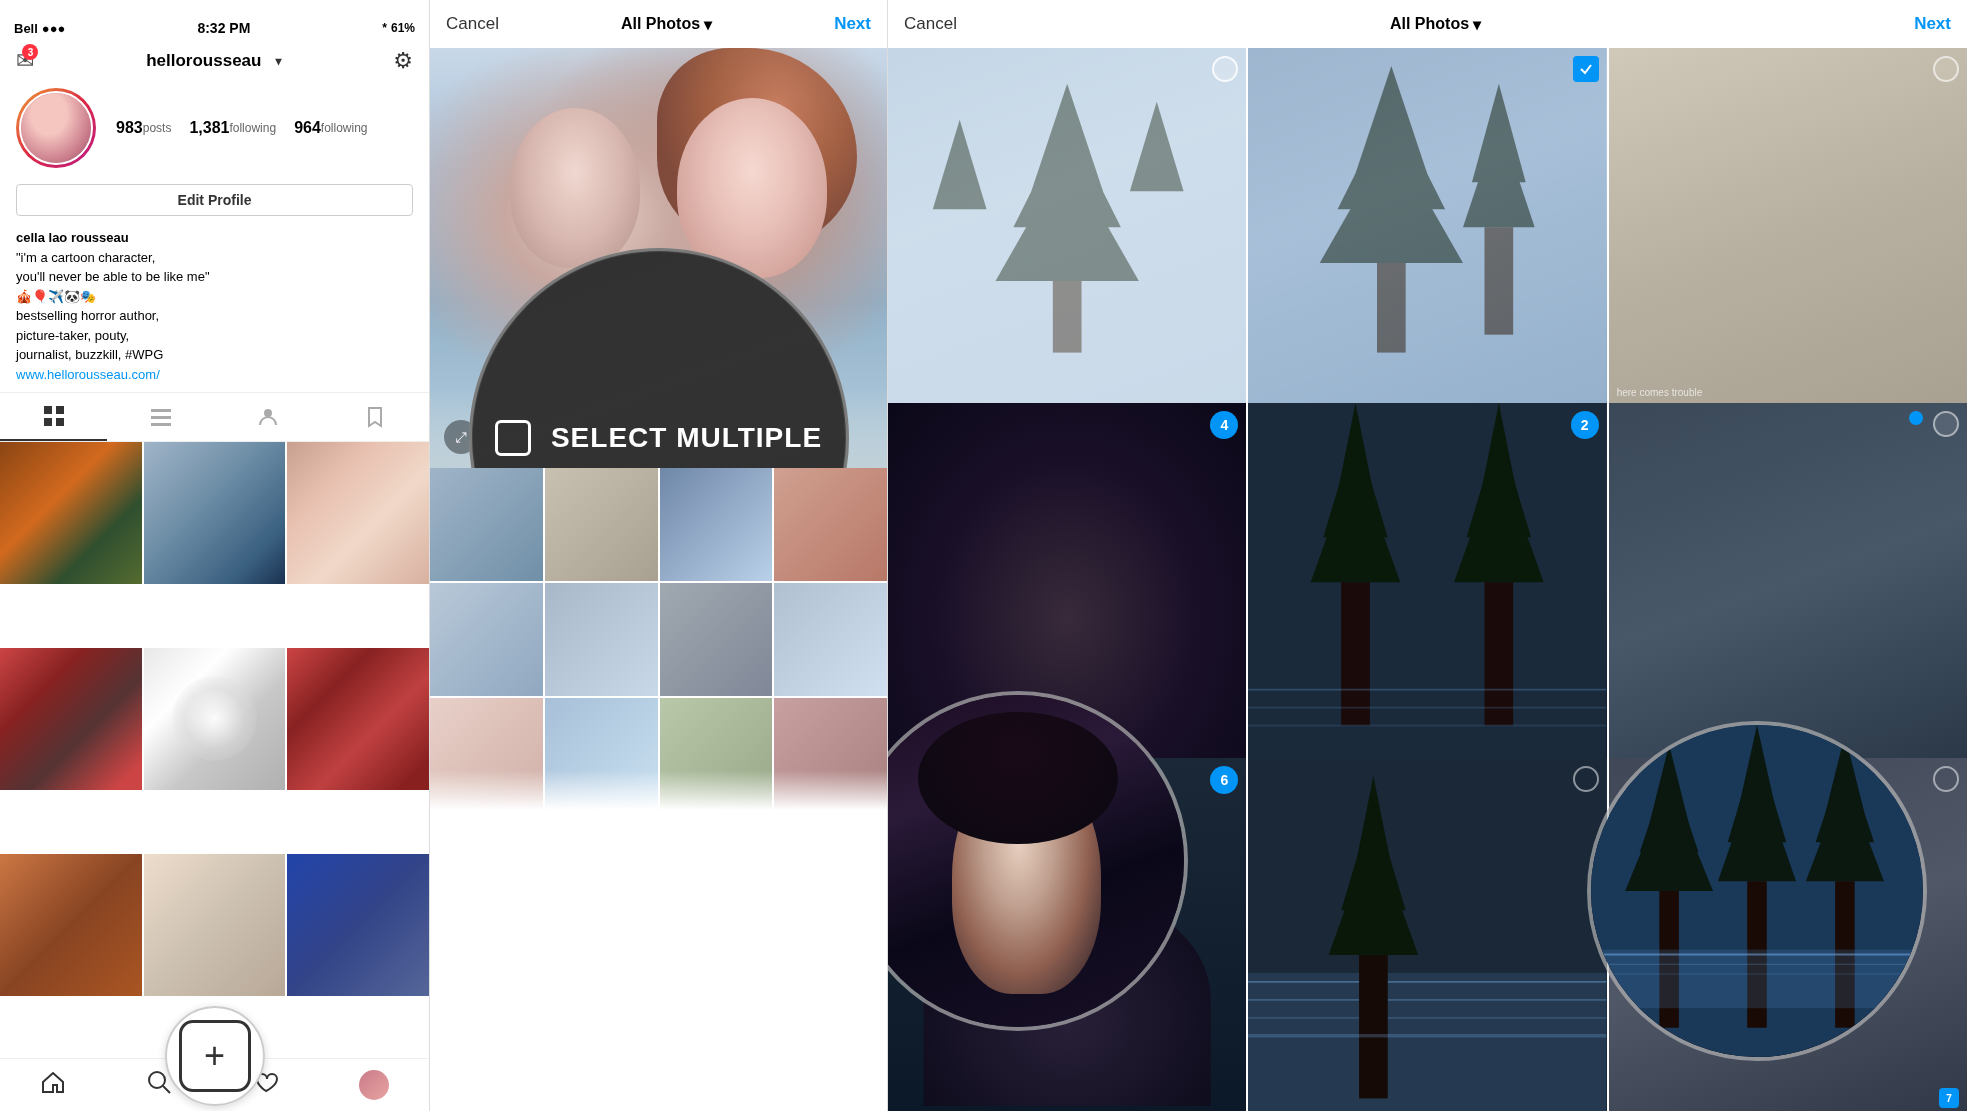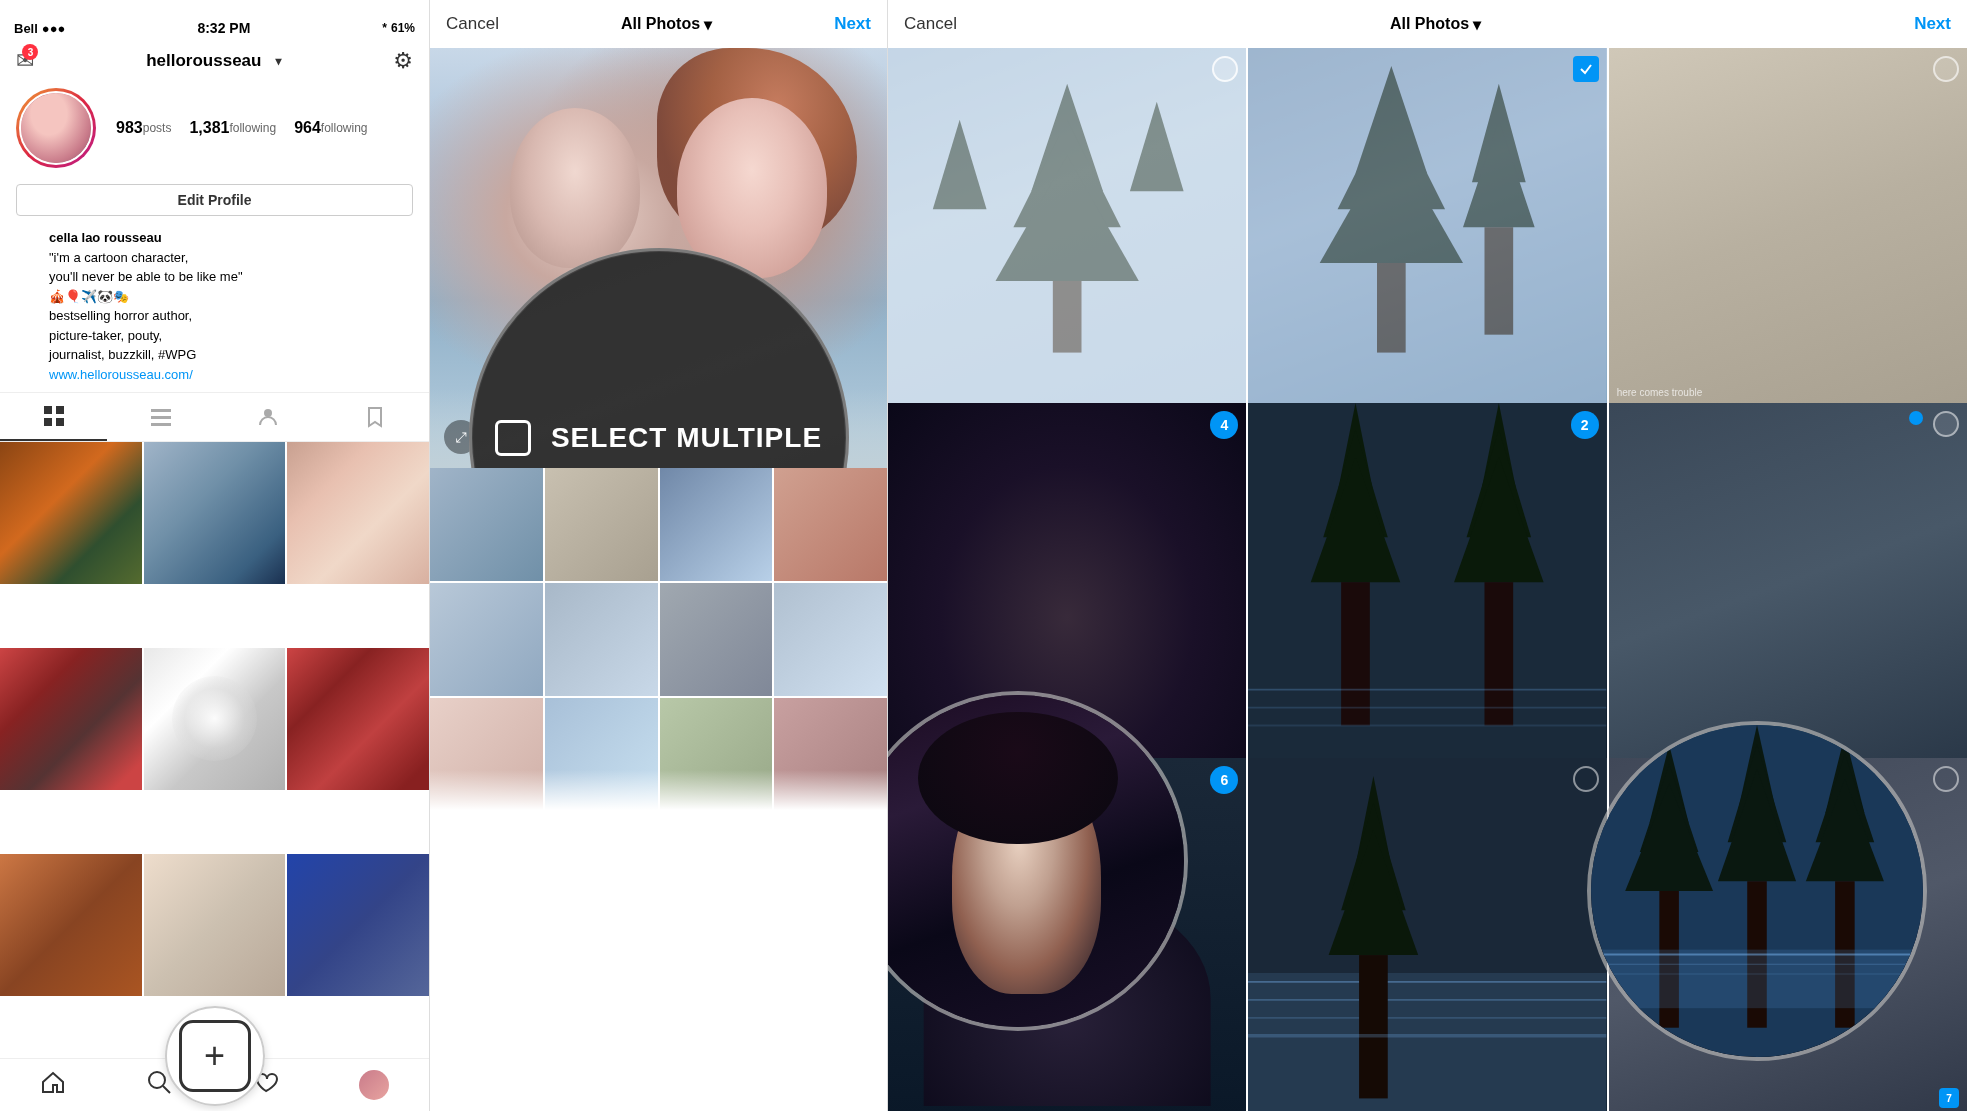--- a/index.html
+++ b/index.html
@@ -124,21 +124,20 @@
       font-weight: 600;
       color: #333;
       cursor: pointer;
       background: #fff;
     }
 
     .bio-section {
       padding: 4px 16px 8px;
       font-size: 13px;
       line-height: 1.5;
-      margin-left: 33px;
     }
     .bio-name { font-weight: 700; color: #000; }
     .bio-text { color: #000; }
     .bio-link { color: #0095f6; }
 
     .profile-tabs {
       display: flex;
       border-top: 1px solid #eee;
       border-bottom: 1px solid #eee;
     }

